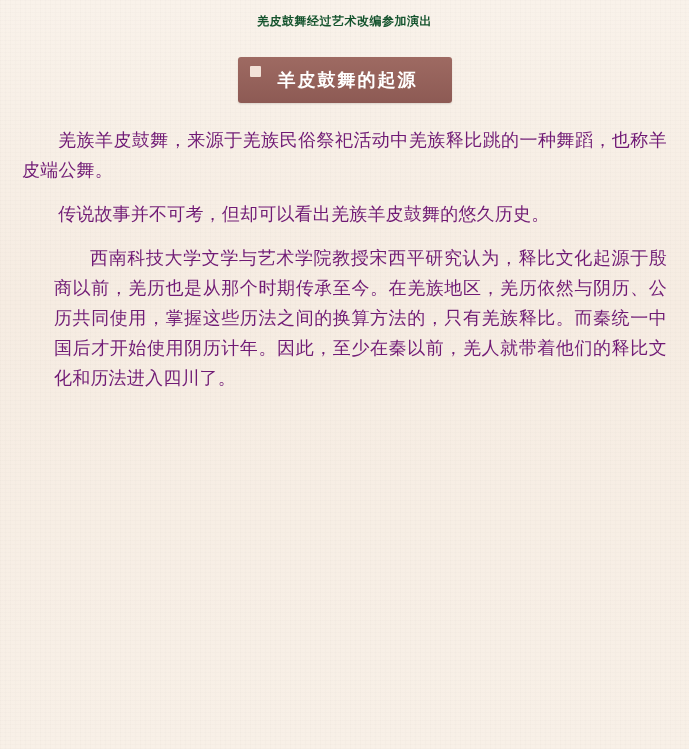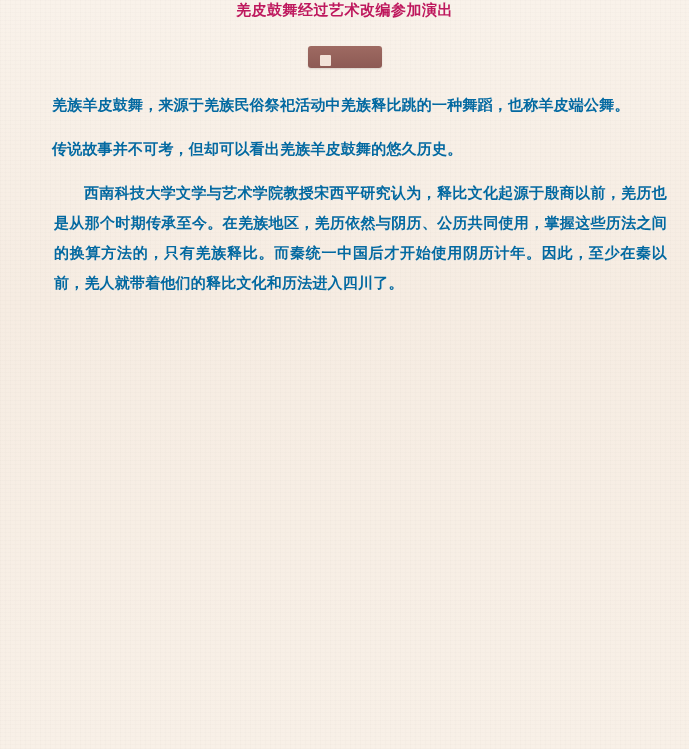--- a/index.html
+++ b/index.html
@@ -30,24 +30,25 @@
   }
   .page {
     position: relative;
     z-index: 1;
     width: 689px;
     height: 749px;
     box-sizing: border-box;
   }
   .top-heading {
     text-align: center;
-    color: #be185d;
-    font-size: 15px;
+    color: #14532d;
+    font-size: 12px;
     font-weight: bold;
     letter-spacing: 0.5px;
+    padding-top: 11px;
     line-height: 20px;
   }
   .title-banner-wrap {
     display: flex;
     justify-content: center;
     margin-top: 26px;
   }
   .title-banner {
     position: relative;
     background: linear-gradient(180deg, #9e6a62 0%, #8d5a54 100%);
@@ -67,46 +68,46 @@
     width: 11px;
     height: 11px;
     background: #f2e2d8;
     border-radius: 1px;
     display: block;
   }
   .body-copy {
     margin: 22px 22px 0 22px;
   }
   .para {
-    font-size: 15px;
+    font-size: 18px;
     line-height: 30px;
     text-indent: 2em;
-    color: #0369a1;
+    color: #701a75;
     margin: 0 0 14px 0;
     text-align: justify;
     letter-spacing: 0.2px;
-    font-weight: bold;
   }
   .para:last-child {
     margin-bottom: 0;
     margin-left: 32px;
   }
 </style>
 </head>
 <body>
 
 <div class="paper-bg"></div>
 
 <div class="page">
 
   <div class="top-heading">羌皮鼓舞经过艺术改编参加演出</div>
 
   <div class="title-banner-wrap">
     <div class="title-banner">
       <span class="quote-mark"></span>
+      <span>羊皮鼓舞的起源</span>
     </div>
   </div>
 
   <div class="body-copy">
     <p class="para">羌族羊皮鼓舞，来源于羌族民俗祭祀活动中羌族释比跳的一种舞蹈，也称羊皮端公舞。</p>
     <p class="para">传说故事并不可考，但却可以看出羌族羊皮鼓舞的悠久历史。</p>
     <p class="para">西南科技大学文学与艺术学院教授宋西平研究认为，释比文化起源于殷商以前，羌历也是从那个时期传承至今。在羌族地区，羌历依然与阴历、公历共同使用，掌握这些历法之间的换算方法的，只有羌族释比。而秦统一中国后才开始使用阴历计年。因此，至少在秦以前，羌人就带着他们的释比文化和历法进入四川了。</p>
   </div>
 
 </div>

